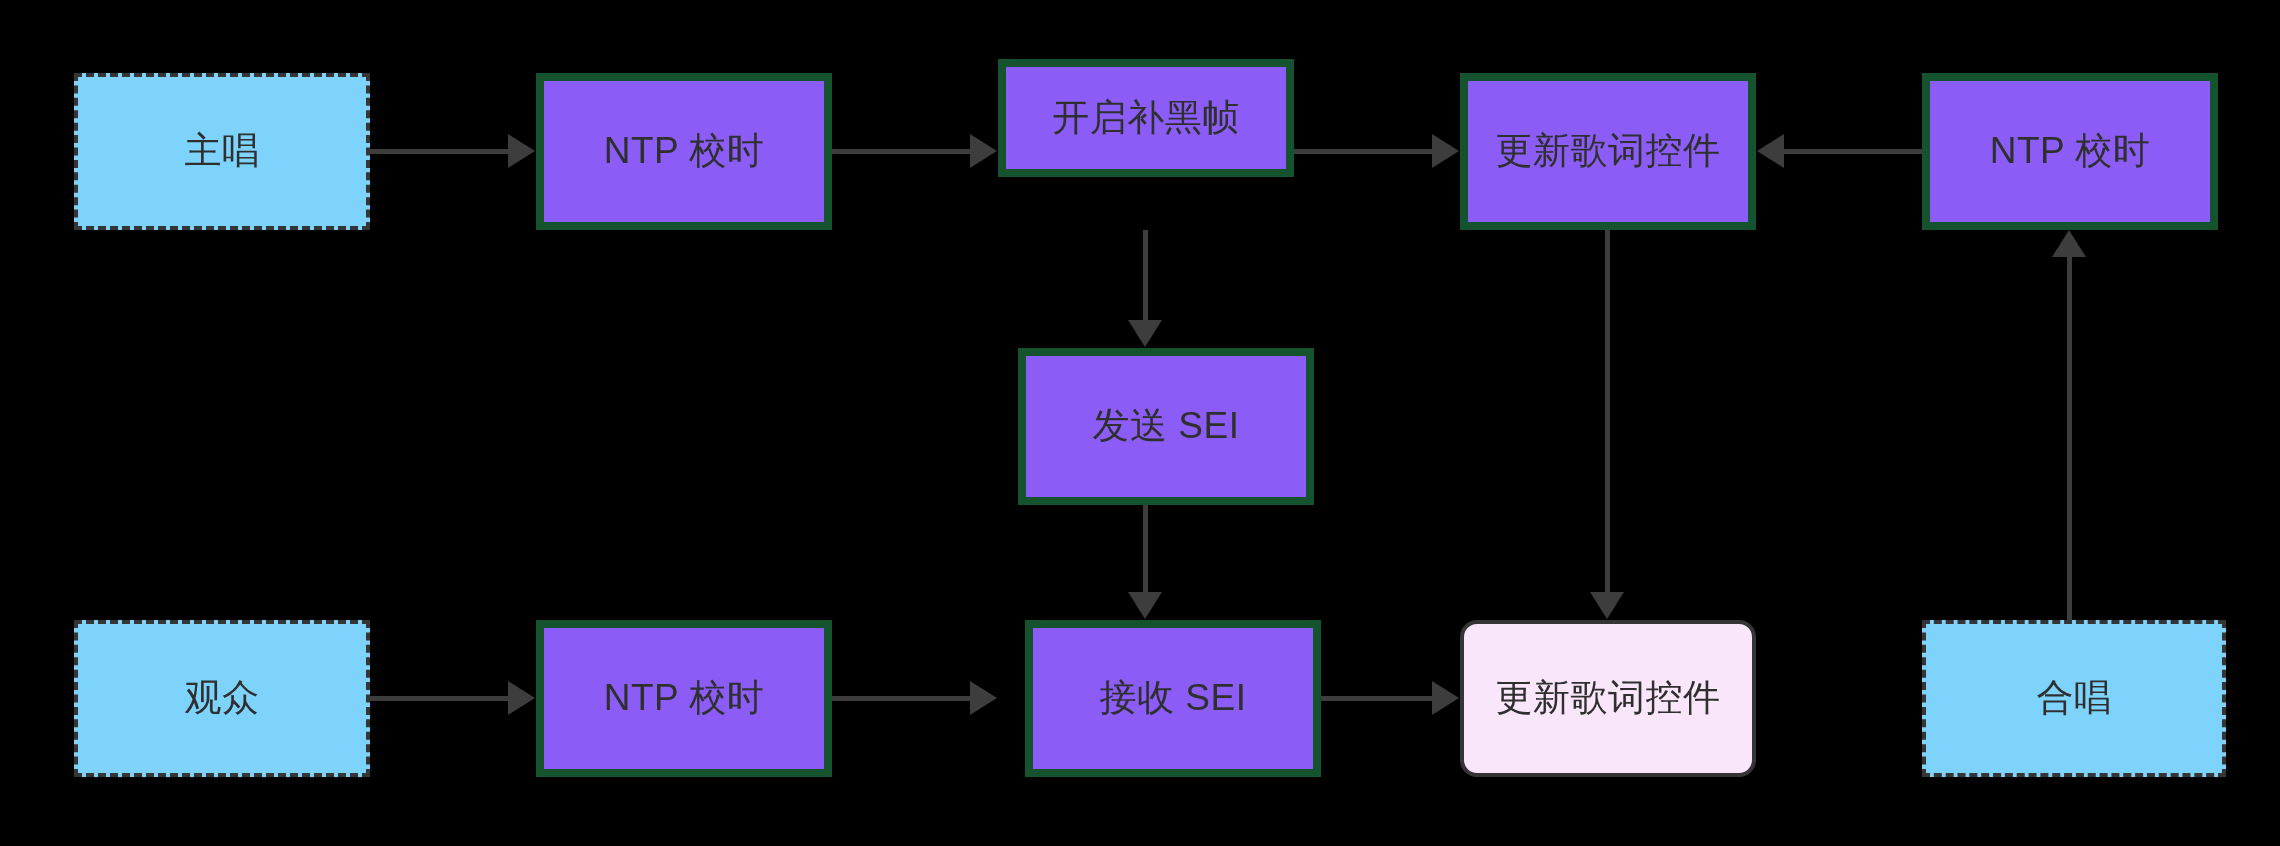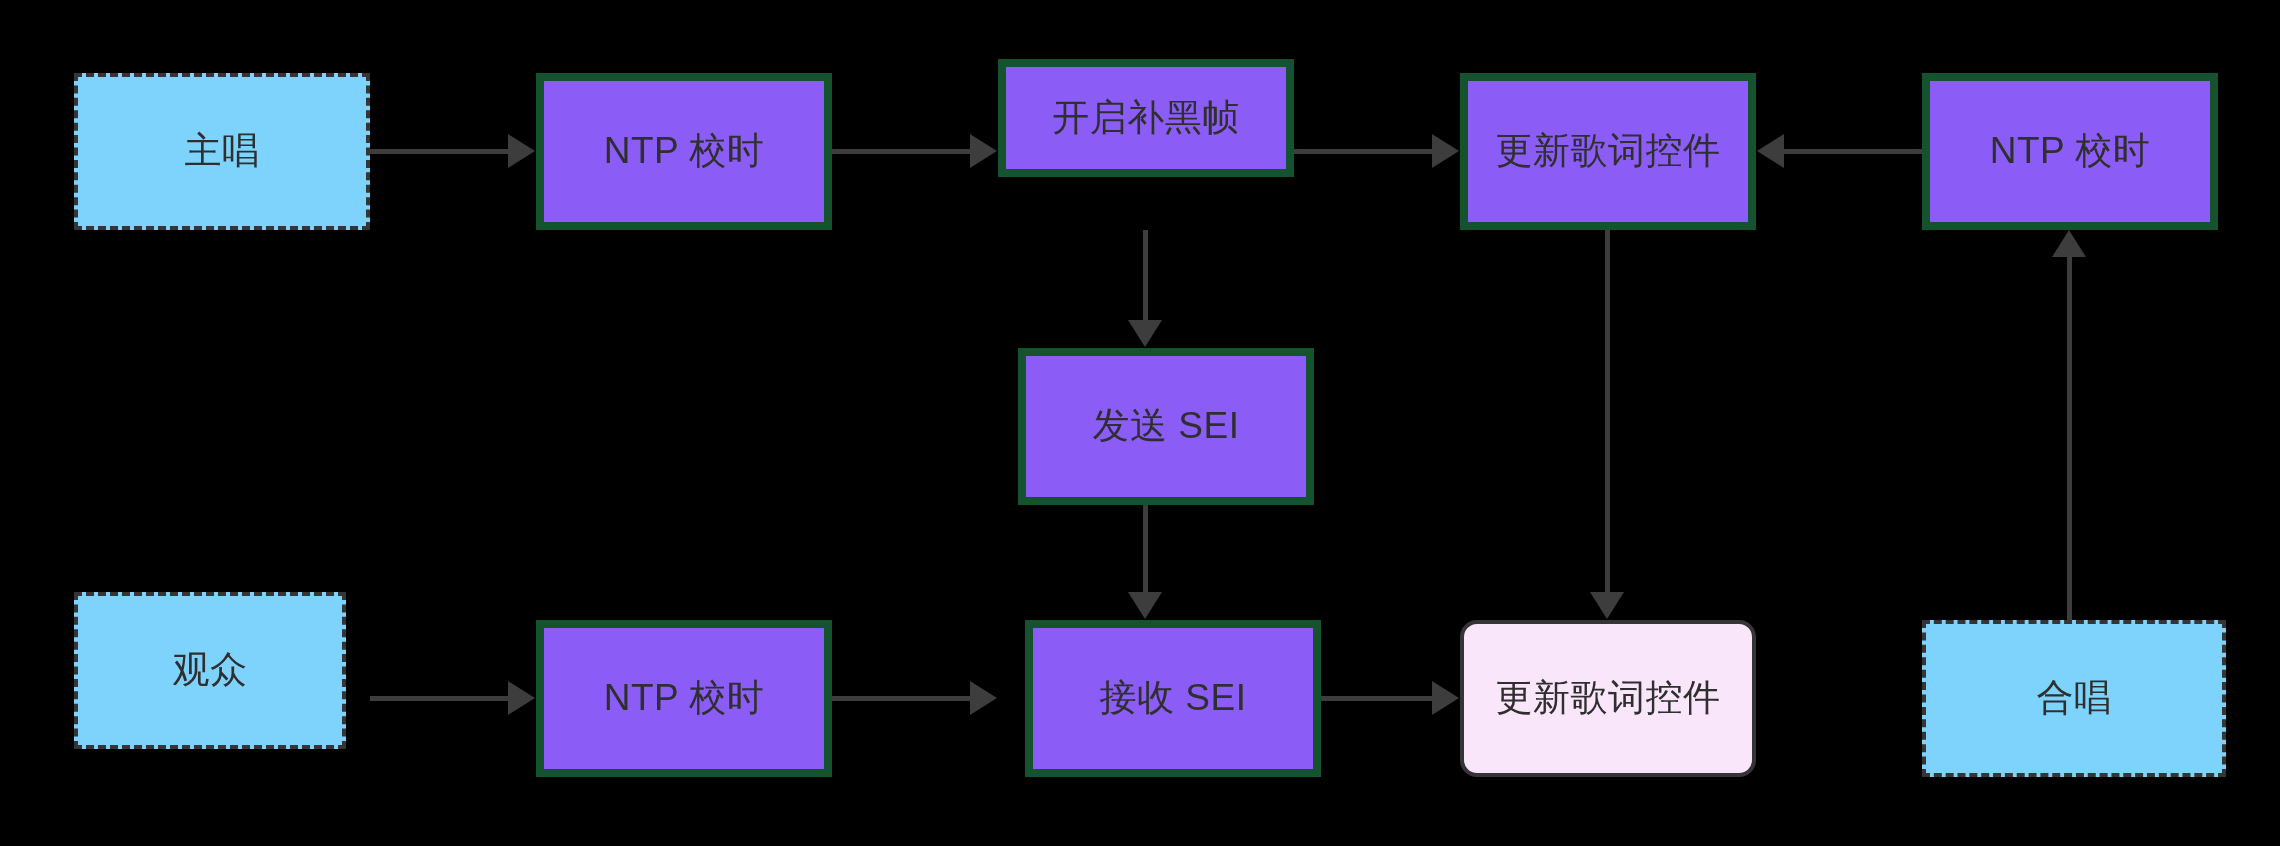--- a/index.html
+++ b/index.html
@@ -129,21 +129,21 @@
   </div>
 
   <div class="node solid" style="left:1922px; top:73px; width:296px; height:157px;">
     <span>NTP 校时</span>
   </div>
 
   <div class="node solid" style="left:998px; top:348px; width:296px; height:157px;margin-left:20px;">
     <span>发送 SEI</span>
   </div>
 
-  <div class="node dashed" style="left:74px; top:592px; width:272px; height:157px;">
+  <div class="node dashed" style="left:74px; top:620px; width:296px; height:157px;">
     <span>观众</span>
   </div>
 
   <div class="node solid" style="left:536px; top:620px; width:296px; height:157px;">
     <span>NTP 校时</span>
   </div>
 
   <div class="node solid" style="left:998px; top:620px; width:296px; height:157px;margin-left:27px;">
     <span>接收 SEI</span>
   </div>

